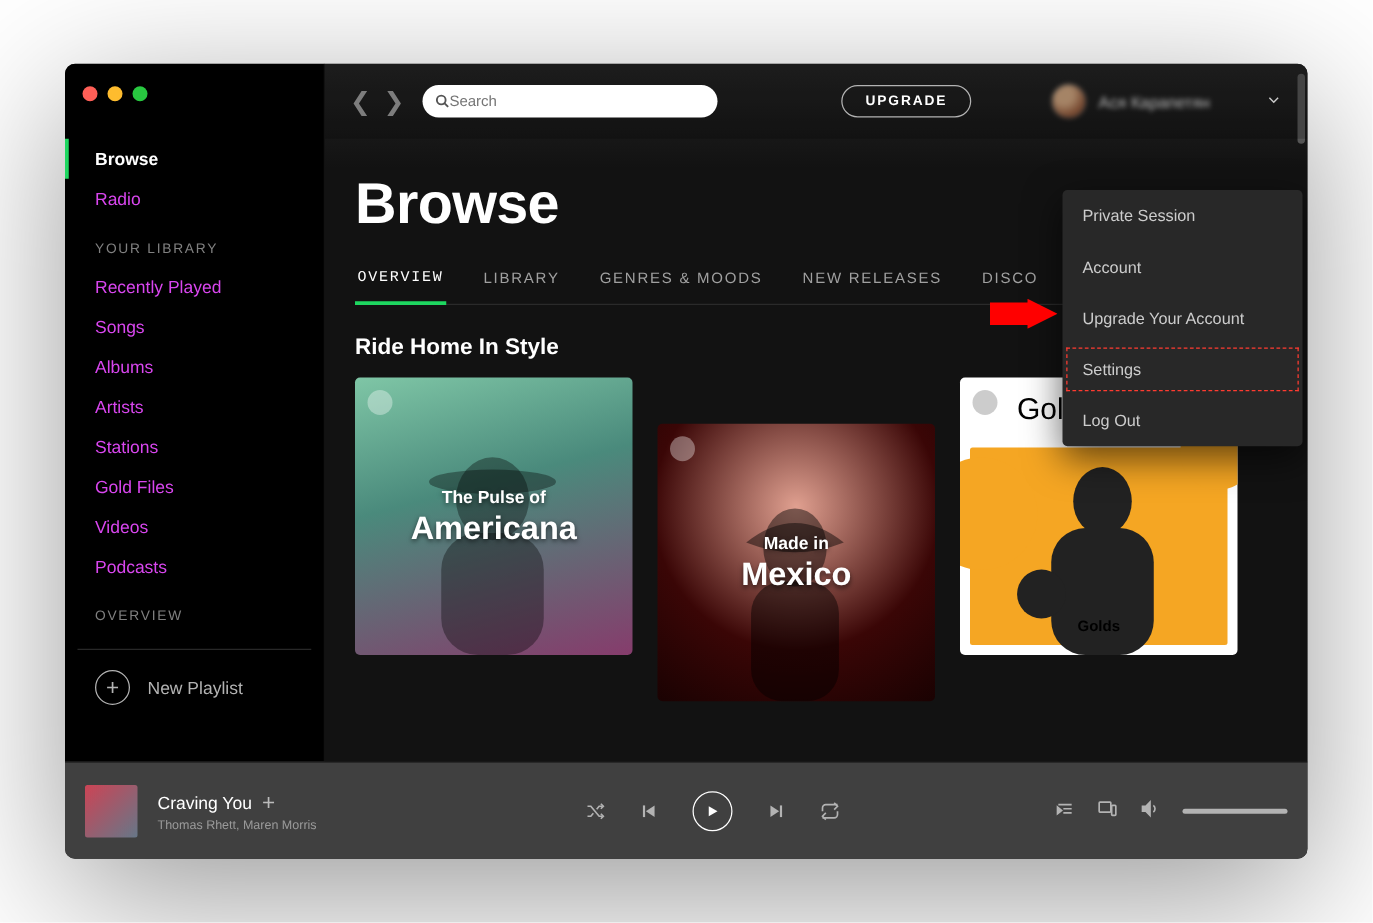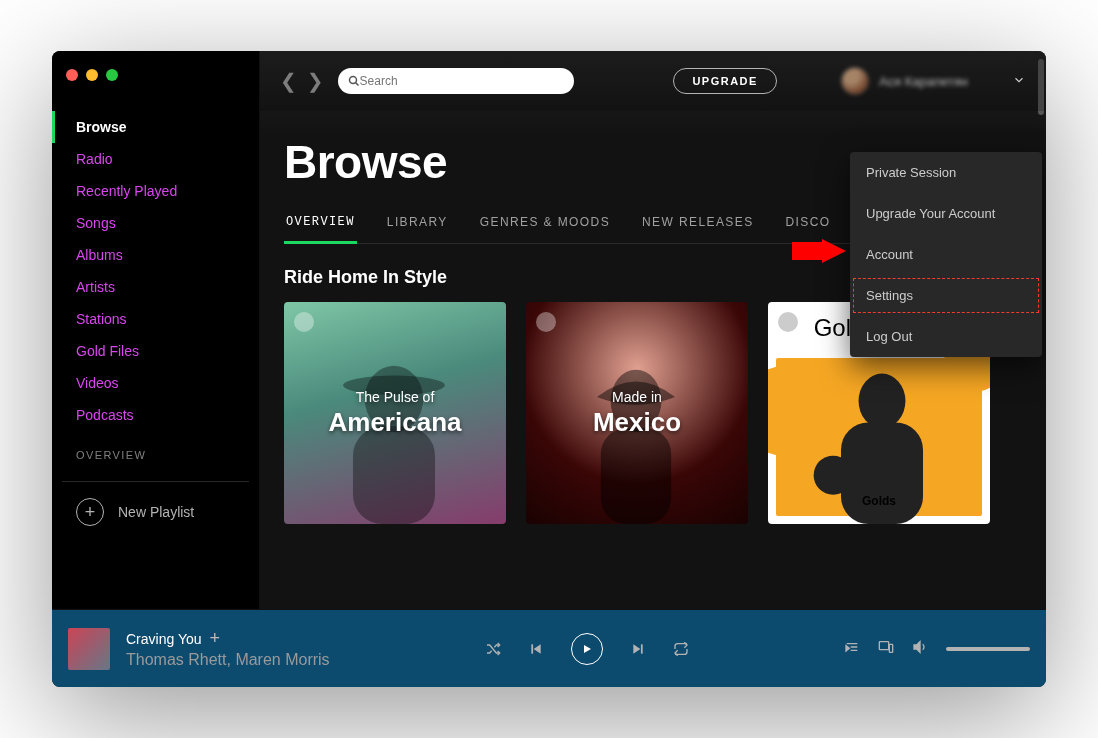--- a/index.html
+++ b/index.html
@@ -221,40 +221,40 @@
     color: #fff; font-weight: 700; text-align: center;
     background: #333;
     flex-shrink: 0;
   }
   .card .sp-logo {
     position: absolute; left: 10px; top: 10px;
     width: 20px; height: 20px; border-radius: 50%;
     background: rgba(255,255,255,.35);
   }
   .card .caption { position: relative; z-index: 2; text-shadow: 0 2px 4px rgba(0,0,0,.6); }
-  .card .small { font-size: 14px; font-weight: 400; display:block; margin-bottom: 2px; }
+  .card .small { font-size: 14px; font-weight: 700; display:block; margin-bottom: 2px; }
   .card .big { font-size: 26px; font-weight: 800; }
 
   
   .player {
     height: 78px;
-    background: #0c4a6e;
+    background: #404040;
     display: flex;
     align-items: center;
     padding: 0 16px;
     gap: 16px;
     border-top: 1px solid #111;
   }
   .track-art {
     width: 42px; height: 42px; background: linear-gradient(135deg,#c45, #678);
     border-radius: 2px; flex-shrink: 0;
   }
   .track-meta { min-width: 170px; }
   .track-title { color: #fff; font-size: 14px; }
-  .track-artist { color: #9a9a9a; font-size: 16px; margin-top: 2px; }
+  .track-artist { color: #9a9a9a; font-size: 10px; margin-top: 2px; }
   .add-btn { color: #bbb; margin-left: 8px; cursor:pointer; font-size: 18px; }
   .center-controls {
     flex:1;
     display:flex; flex-direction:column; align-items:center;
     gap: 6px;
   }
   .ctrl-row { display:flex; align-items:center; gap:28px; color:#b3b3b3; font-size:16px; }
   .ctrl-row .play {
     width: 32px; height:32px; border:1.5px solid #fff; border-radius:50%;
     display:flex; align-items:center; justify-content:center;
@@ -264,21 +264,21 @@
   .progress-row { display:flex; align-items:center; gap:10px; width: 100%; max-width: 430px; font-size: 11px; color:#aaa; }
   .progress-bar { flex:1; height: 4px; background:#404040; border-radius: 2px; position:relative; }
   .progress-fill { position:absolute; left:0; top:0; height:100%; background:#b3b3b3; width:4%; border-radius:2px; }
   .right-controls { display:flex; align-items:center; gap:18px; color:#b3b3b3; }
   .vol-bar { width: 84px; height:4px; background:#404040; border-radius:2px; position:relative; }
   .vol-fill { position:absolute; left:0;top:0;height:100%; width:100%; background:#b3b3b3; border-radius:2px;}
   .ico { cursor:pointer; }
 
   
   .card1 { background: linear-gradient(165deg, #7fc6a6 0%, #4a8a7c 40%, #863c6c 100%); }
-  .card2 { background: radial-gradient(circle at 50% 30%, #e0a090 0%, #3a0606 60%, #1a0202 100%); }
+  .card2 { background: radial-gradient(circle at 50% 30%, #e0a090 0%, #3a0606 60%, #1a0202 100%); margin-top: 37px; }
   .card3 { background: #fff; color:#000; }
   .card3 .frame {
     position:absolute; inset: 56px 8px 8px 8px;
     background: #f5a623; border-radius: 2px;
   }
   .card3 .title3 {
     position:absolute; top: 12px; left:0; right:0; text-align:center;
     color:#000; font-size: 24px; font-weight:400; z-index:3;
   }
   .card3 .bottom-label {
@@ -310,20 +310,21 @@
     <span style="background:#febc2e"></span>
     <span style="background:#28c840"></span>
   </div>
 
   <div class="main">
 
     <aside class="sidebar">
       <div class="nav-item active">Browse</div>
       <div class="nav-item">Radio</div>
 
+      <div class="section-title">YOUR LIBRARY</div>
       <div class="nav-item">Recently Played</div>
       <div class="nav-item">Songs</div>
       <div class="nav-item">Albums</div>
       <div class="nav-item">Artists</div>
       <div class="nav-item">Stations</div>
       <div class="nav-item">Gold Files</div>
       <div class="nav-item">Videos</div>
       <div class="nav-item">Podcasts</div>
 
       <div class="section-title">OVERVIEW</div>
@@ -357,22 +358,22 @@
         </div>
         <span class="chevron">
           <svg width="14" height="14" viewBox="0 0 24 24" fill="none" stroke="#ccc" stroke-width="2">
                 <polyline points="6 9 12 15 18 9"></polyline>
               </svg>
         </span>
       </div>
 
       <div class="dropdown">
         <div class="dropdown-item">Private Session</div>
+        <div class="dropdown-item">Account</div>
         <div class="dropdown-item">Upgrade Your Account</div>
-        <div class="dropdown-item">Account</div>
         <div class="dropdown-item highlight">Settings</div>
         <div class="dropdown-item">Log Out</div>
       </div>
 
       <svg class="red-arrow" width="54" height="24">
         <polygon points="0,3 0,21 30,21 30,24 54,12 30,0 30,3" fill="#ff0000"></polygon>
       </svg>
 
       <div class="scroll-area">
         <h1 class="page-title">Browse</h1>

